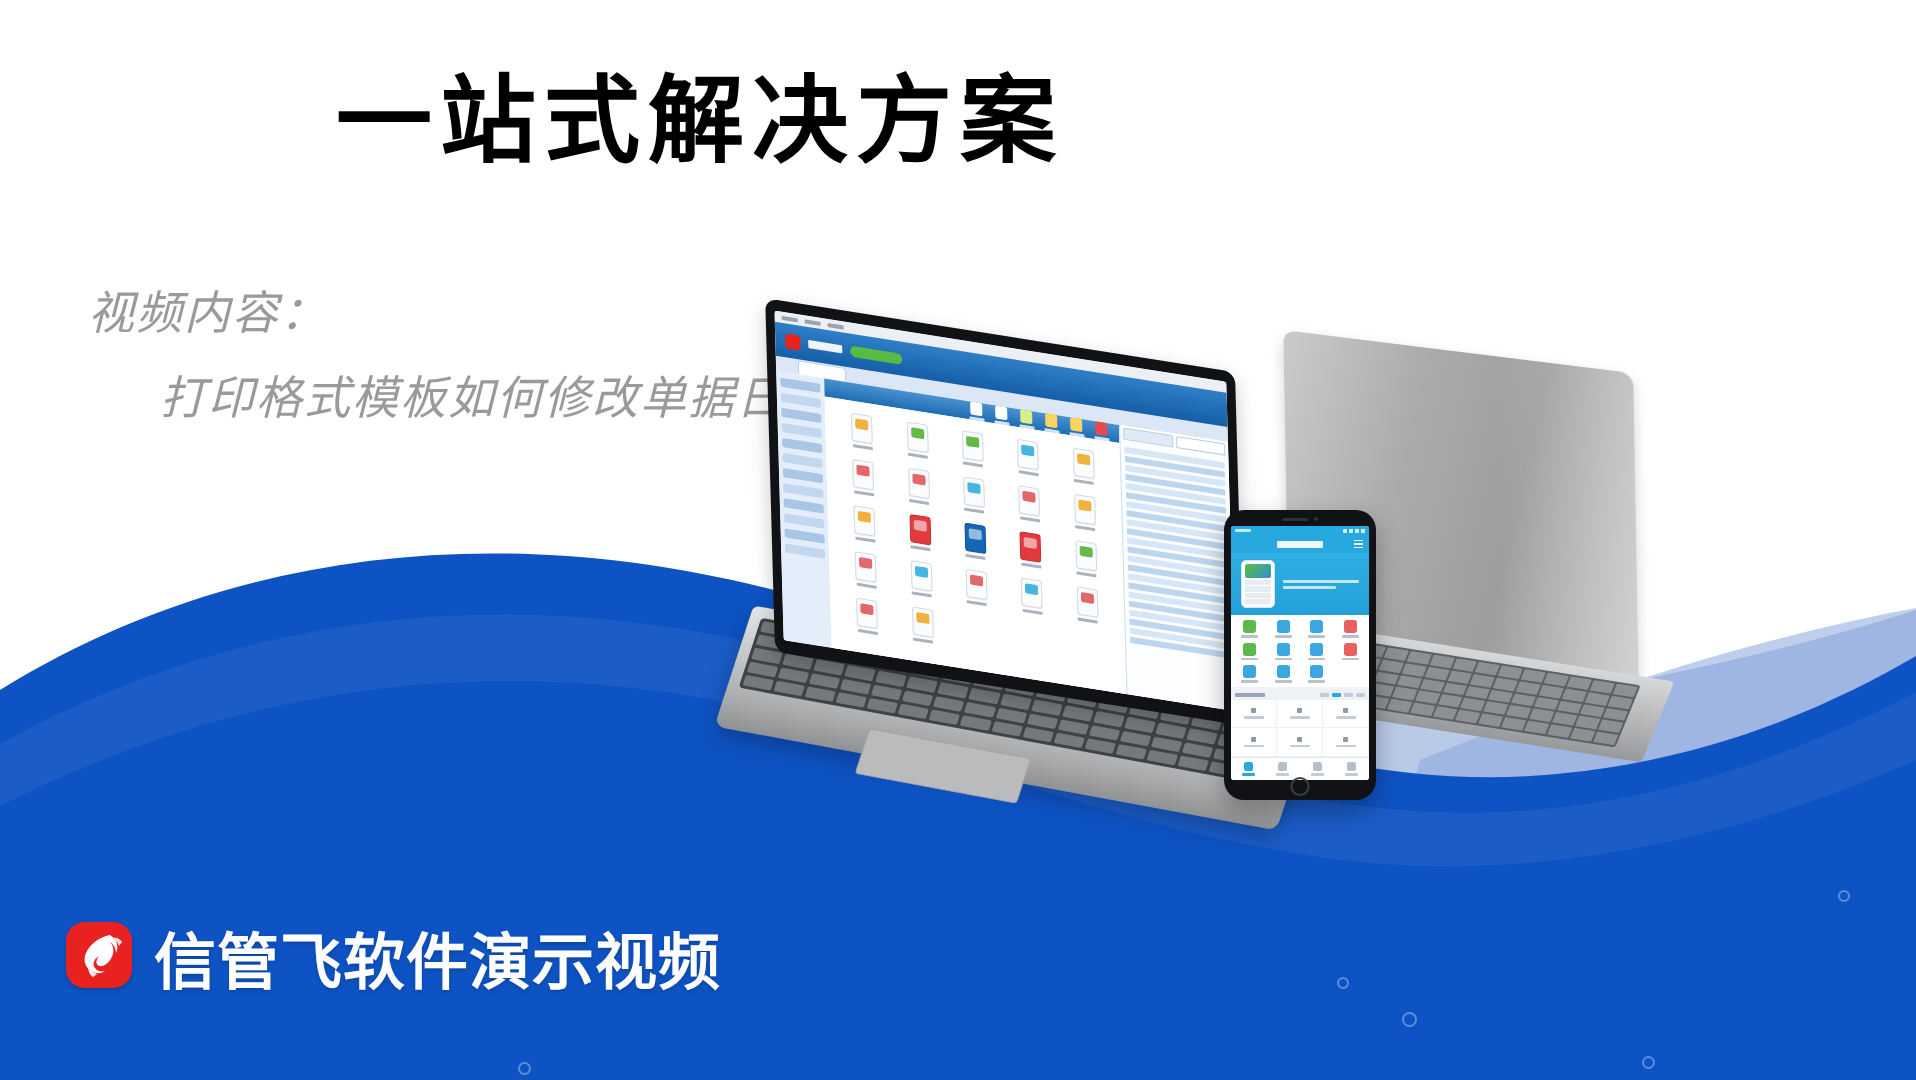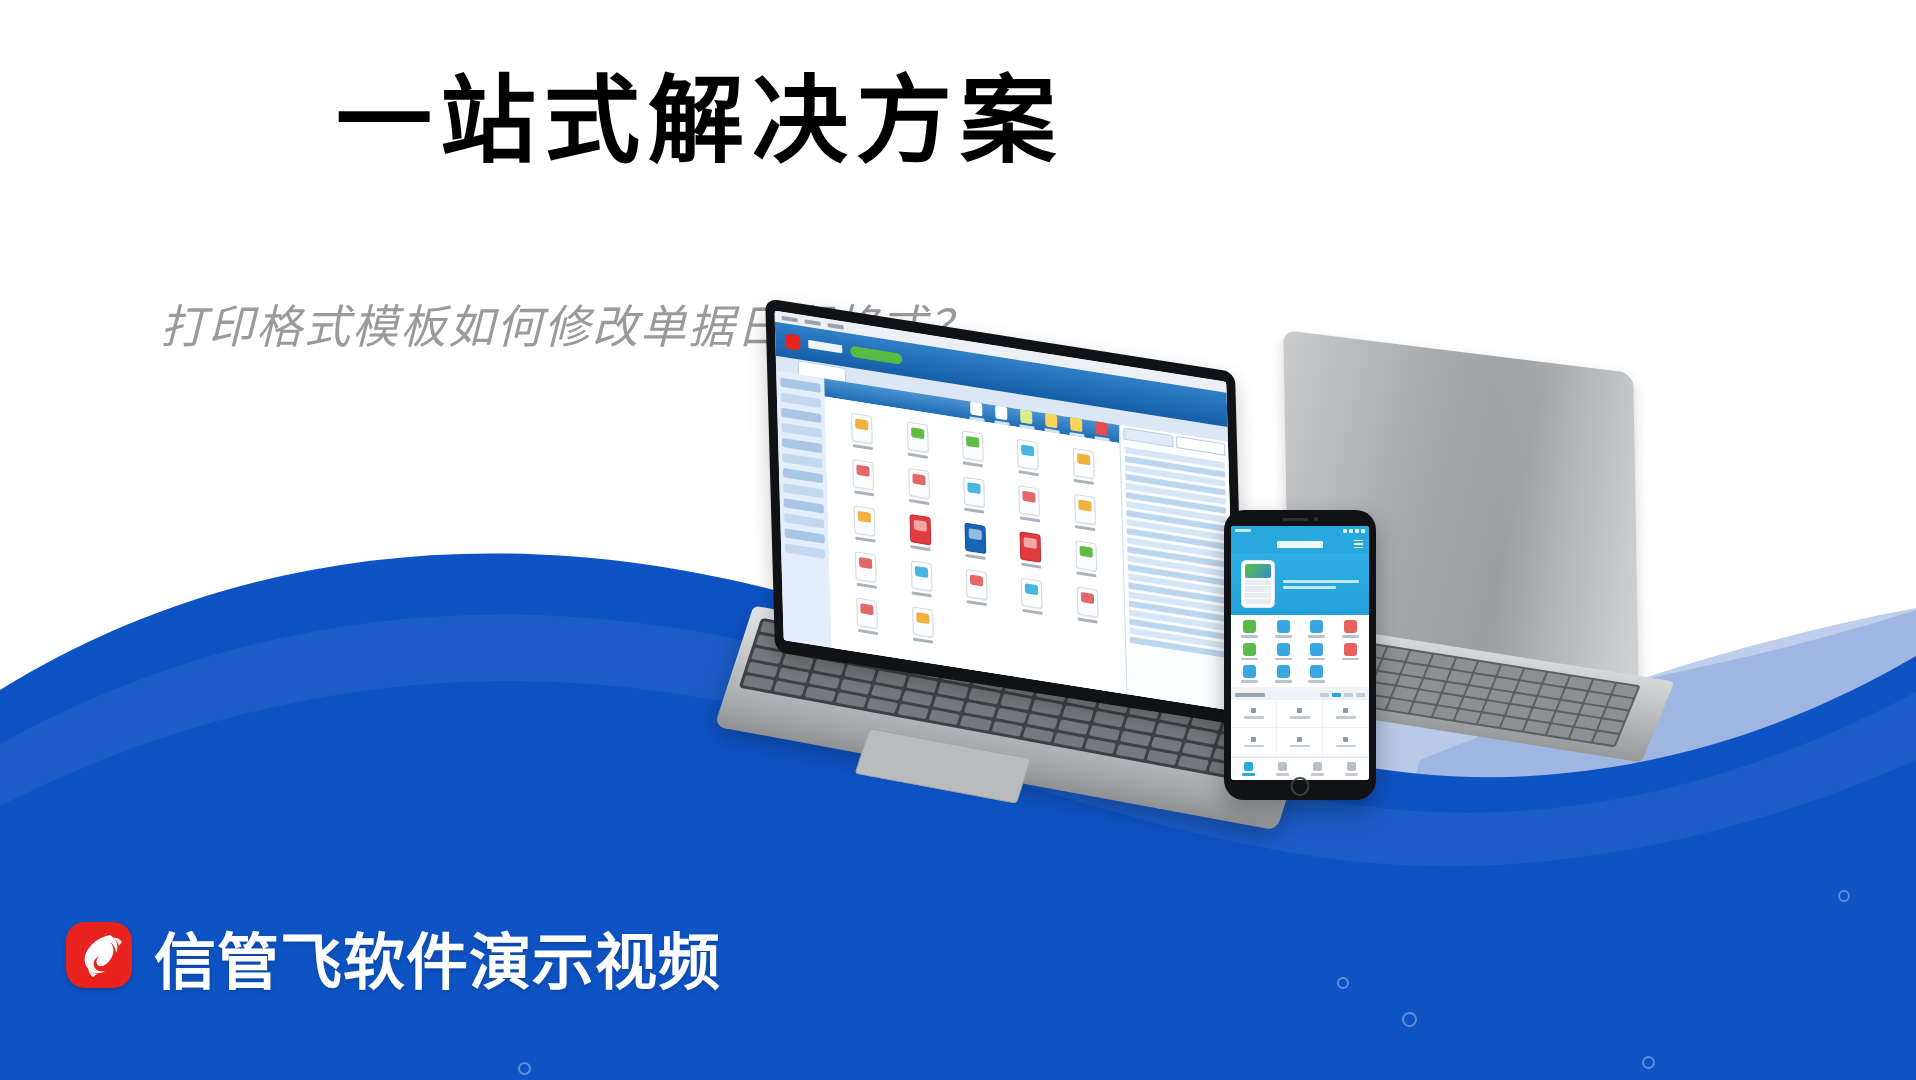--- a/index.html
+++ b/index.html
@@ -260,20 +260,21 @@
 
   <div class="dot" style="left:1402px;top:1012px;width:11px;height:11px;"></div>
   <div class="dot" style="left:1642px;top:1056px;width:9px;height:9px;"></div>
   <div class="dot" style="left:1337px;top:977px;width:8px;height:8px;"></div>
   <div class="dot" style="left:518px;top:1062px;width:9px;height:9px;"></div>
   <div class="dot" style="left:1838px;top:890px;width:8px;height:8px;"></div>
 
   <div class="title">一站式解决方案</div>
 
   <div class="subtitle">
+    <span>视频内容：</span>
     <span class="line2">打印格式模板如何修改单据日期格式？</span>
   </div>
 
   <div class="devices">
 
     <div class="laptop-back"></div>
     <div class="laptop-back-base"></div>
     <div class="laptop-back-keys">
       <div class="krow">
           <i class="k"></i>

